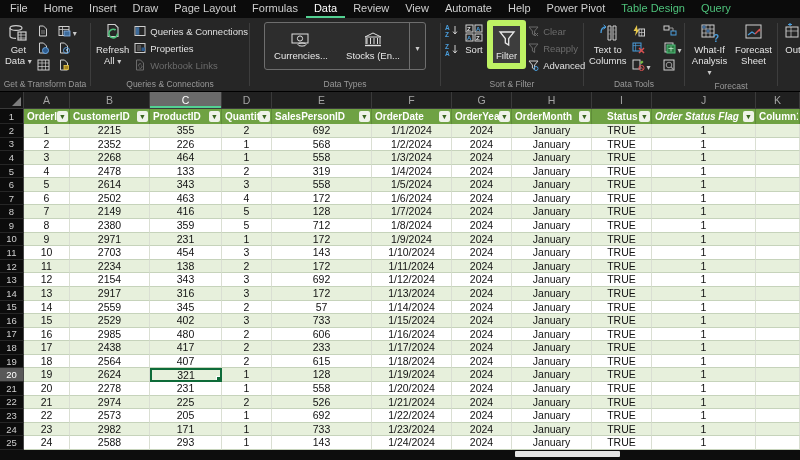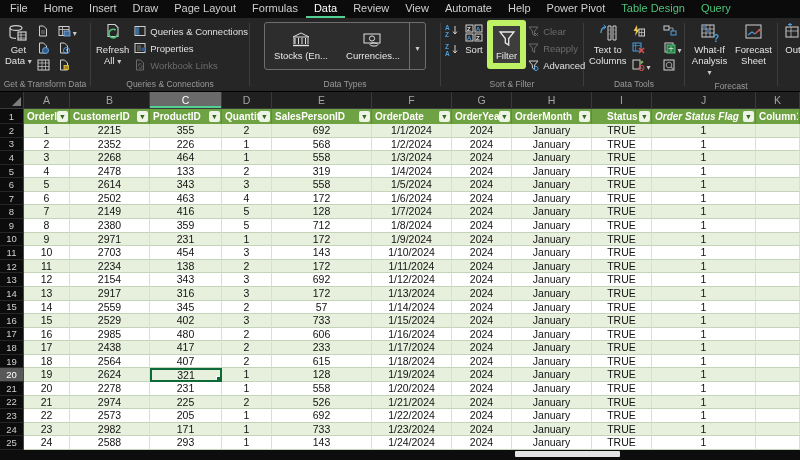--- a/index.html
+++ b/index.html
@@ -176,34 +176,34 @@
         </div>
       </div>
       <div class="glabel">Queries &amp; Connections</div>
     </div>
     <div class="gdiv"></div>
 
     <div class="group" style="width:190px">
       <div class="gbody" style="justify-content:center;width:100%">
         <div class="gallery">
           <div class="gitem">
+            <svg width="22" height="16" viewBox="0 0 22 16">
+                <rect x="2" y="2" width="16" height="9" fill="none" stroke="#e0e0e0"></rect>
+                <circle cx="10" cy="6.5" r="2.6" fill="none" stroke="#e0e0e0"></circle>
+                <ellipse cx="12" cy="12.5" rx="4" ry="1.6" fill="none" stroke="#e0e0e0"></ellipse>
+              </svg>
+            <span>Currencies...</span>
+          </div>
+          <div class="gitem">
             <svg width="20" height="16" viewBox="0 0 20 16">
                 <path d="M10 1L2 5h16z" fill="none" stroke="#e0e0e0"></path>
                 <path d="M4 6v6M7.5 6v6M11 6v6M14.5 6v6M17 6v6M3 6v6" stroke="#e0e0e0"></path>
                 <path d="M2 13.5h16" stroke="#e0e0e0" stroke-width="1.4"></path>
               </svg>
             <span>Stocks (En...</span>
-          </div>
-          <div class="gitem">
-            <svg width="22" height="16" viewBox="0 0 22 16">
-                <rect x="2" y="2" width="16" height="9" fill="none" stroke="#e0e0e0"></rect>
-                <circle cx="10" cy="6.5" r="2.6" fill="none" stroke="#e0e0e0"></circle>
-                <ellipse cx="12" cy="12.5" rx="4" ry="1.6" fill="none" stroke="#e0e0e0"></ellipse>
-              </svg>
-            <span>Currencies...</span>
           </div>
           <div class="gdrop">
               <span class="chev"></span>
             </div>
         </div>
       </div>
       <div class="glabel">Data Types</div>
     </div>
     <div class="gdiv"></div>
 

